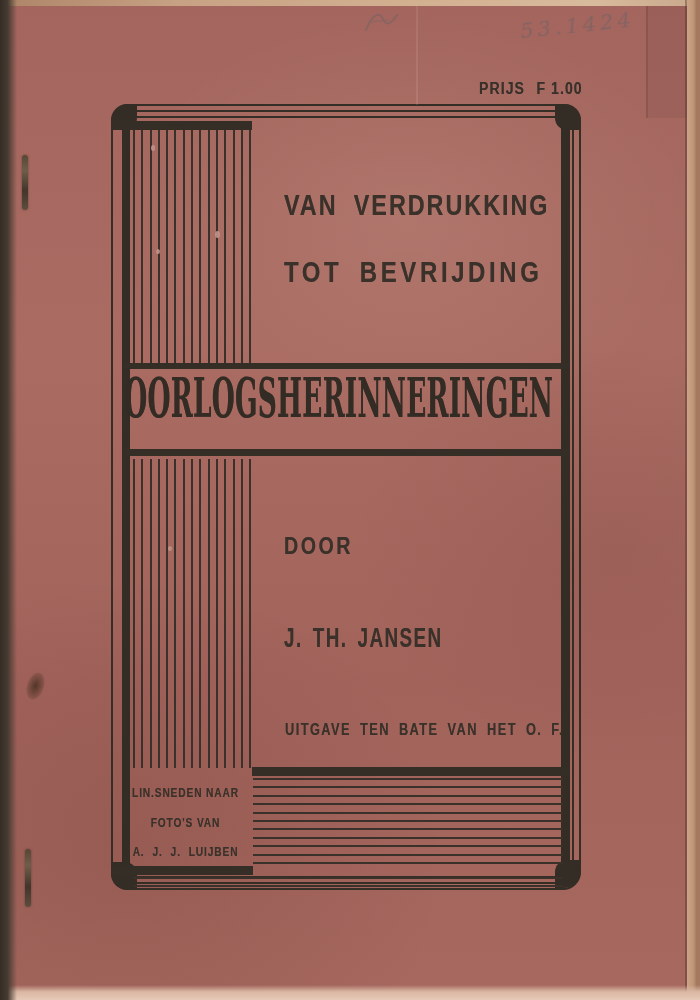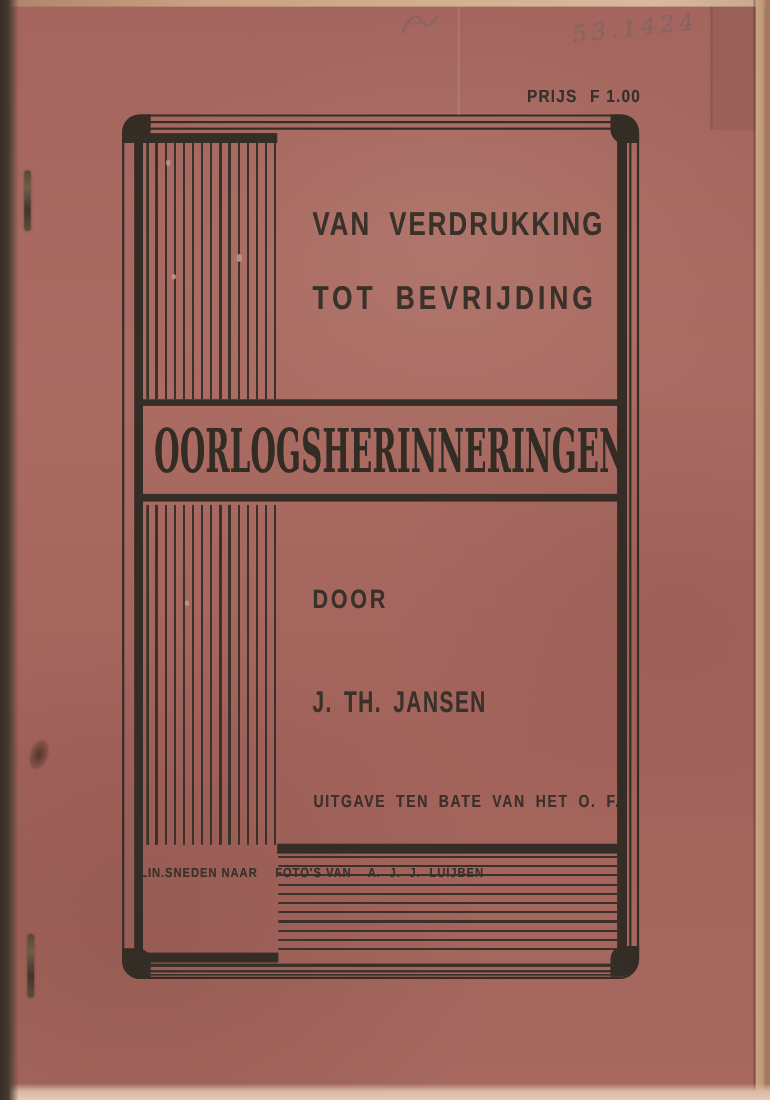--- a/index.html
+++ b/index.html
@@ -39,28 +39,28 @@
   .ptxt{position:absolute;color:#3a322a;font-weight:bold;white-space:nowrap;
     transform-origin:left center;text-shadow:0 0 0.6px rgba(58,50,42,0.55);}
   .title1{left:284px;top:188px;font-size:30px;letter-spacing:2.5px;word-spacing:10px;transform:scaleX(0.78);}
   .title2{left:284px;top:255px;font-size:30px;letter-spacing:4.5px;word-spacing:9px;transform:scaleX(0.80);}
   .door{left:284px;top:532px;font-size:24px;letter-spacing:3px;transform:scaleX(0.82);}
   .author{left:284px;top:623px;font-size:27px;letter-spacing:2px;word-spacing:5px;transform:scaleX(0.70);}
   .imprint{left:285px;top:721px;font-size:16px;letter-spacing:1.8px;word-spacing:5px;transform:scaleX(0.80);}
   .price{left:479px;top:80px;font-size:16px;letter-spacing:1.2px;transform:scaleX(0.88);color:#38302a;}
   .price .gap{display:inline-block;width:13px;}
 
-  .banner-row{position:absolute;left:132px;top:370px;width:446px;height:78px;
-    display:flex;align-items:center;justify-content:center;}
+  .banner-row{position:absolute;left:116px;top:370px;width:446px;height:78px;
+    display:flex;align-items:flex-start;justify-content:center;}
   .banner-text{font-family:"DejaVu Serif",serif;font-weight:bold;font-size:55px;line-height:1;
     color:#332c25;white-space:nowrap;transform:scaleX(0.48);letter-spacing:0.5px;
     text-shadow:0 0 0.6px rgba(51,44,37,0.6);}
 
   .credit-box{position:absolute;left:118px;top:779px;width:135px;height:86px;
-    display:flex;flex-direction:row;justify-content:space-between;padding:7px 0 6px 0;box-sizing:border-box;}
+    display:flex;flex-direction:column;justify-content:space-between;padding:7px 0 6px 0;box-sizing:border-box;}
   .credit-line{color:#3a322a;font-weight:bold;font-size:12px;letter-spacing:1px;
     text-align:center;transform:scaleX(0.85);white-space:nowrap;
     text-shadow:0 0 0.5px rgba(58,50,42,0.5);}
   .credit-line.l3{word-spacing:5px;}
 
   
   .edge-top{position:absolute;left:0;top:0;width:700px;height:6px;
     background:linear-gradient(90deg,#ad8468 0%,#c7a183 25%,#d2b191 60%,#d8ba9c 85%,#c9a88c 100%);}
   .edge-bottom{position:absolute;left:0;top:985px;width:700px;height:15px;
     background:linear-gradient(180deg,rgba(218,184,164,0) 0%,#d9b7a3 45%,#e7cab7 100%);}

